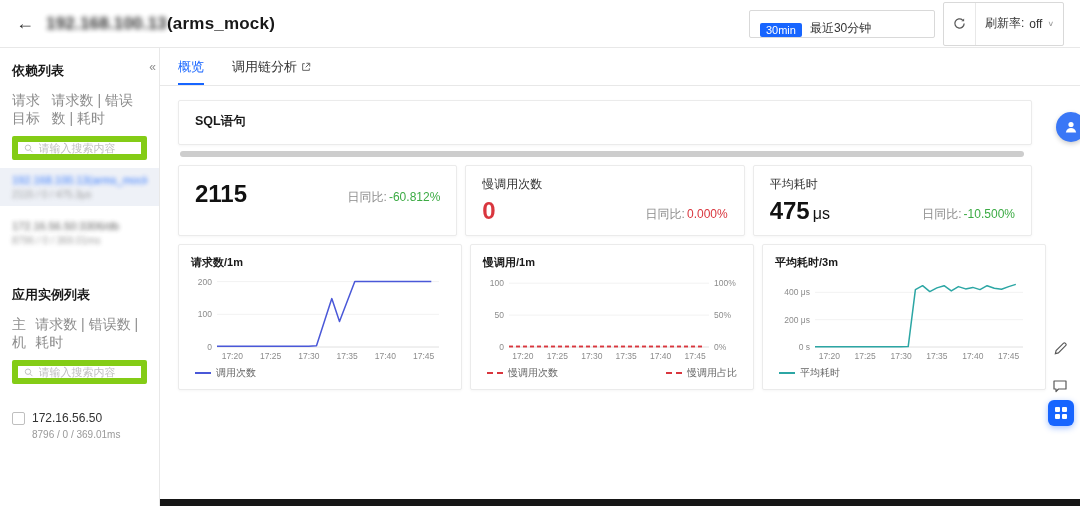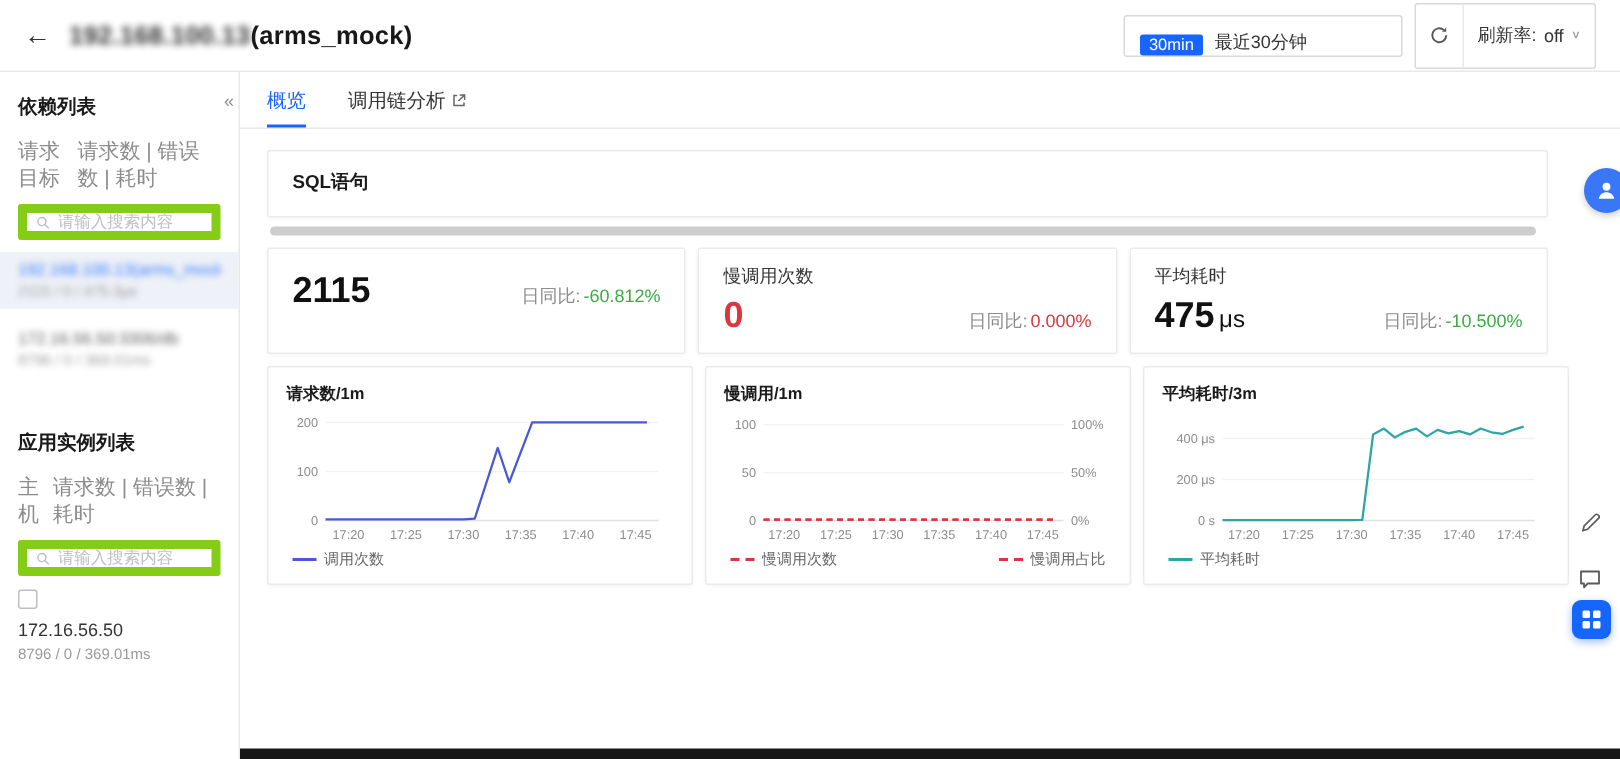--- a/index.html
+++ b/index.html
@@ -38,21 +38,21 @@
     display:flex; align-items:center; gap:5px; padding:0 6px; background:#fff; }
   .searchbox input { border:none; outline:none; width:100%; font-size:11px; color:#333;
     font-family:inherit; background:transparent; }
   .searchbox input::placeholder { color:#bfbfbf; }
   .dep-item { margin:8px -12px 0; padding:6px 12px; cursor:pointer; }
   .dep-item.sel { background:#eef1f7; }
   .dep-item .nm { font-size:11px; color:#1765ff; white-space:nowrap; overflow:hidden; }
   .dep-item.plain .nm { color:#444; }
   .dep-item .mt { font-size:10px; color:#8c8c8c; margin-top:3px; white-space:nowrap; overflow:hidden; }
   .inst-block { margin-top:34px; }
-  .inst-item { margin-top:8px; display:flex; gap:7px; cursor:pointer;flex-direction:column; }
+  .inst-item { margin-top:27px; display:flex; gap:7px; cursor:pointer; }
   .cbx { width:13px; height:13px; border:1px solid #bfbfbf; border-radius:2px; margin-top:1px; flex:none; background:#fff; }
   .inst-item .host { font-size:12px; color:#333; }
   .inst-item .sub { font-size:10px; color:#999; margin-top:4px; }
 
   
   .main { position:absolute; top:48px; left:160px; right:0; bottom:0; background:#fff; }
   .tabs { height:38px; border-bottom:1px solid #e8e8e8; display:flex; align-items:stretch;
     gap:28px; padding:0 0 0 18px; }
   .tab { display:flex; align-items:center; gap:4px; font-size:13px; color:#333; cursor:pointer; position:relative; }
   .tab.active { color:#1765ff; font-weight:500; }

